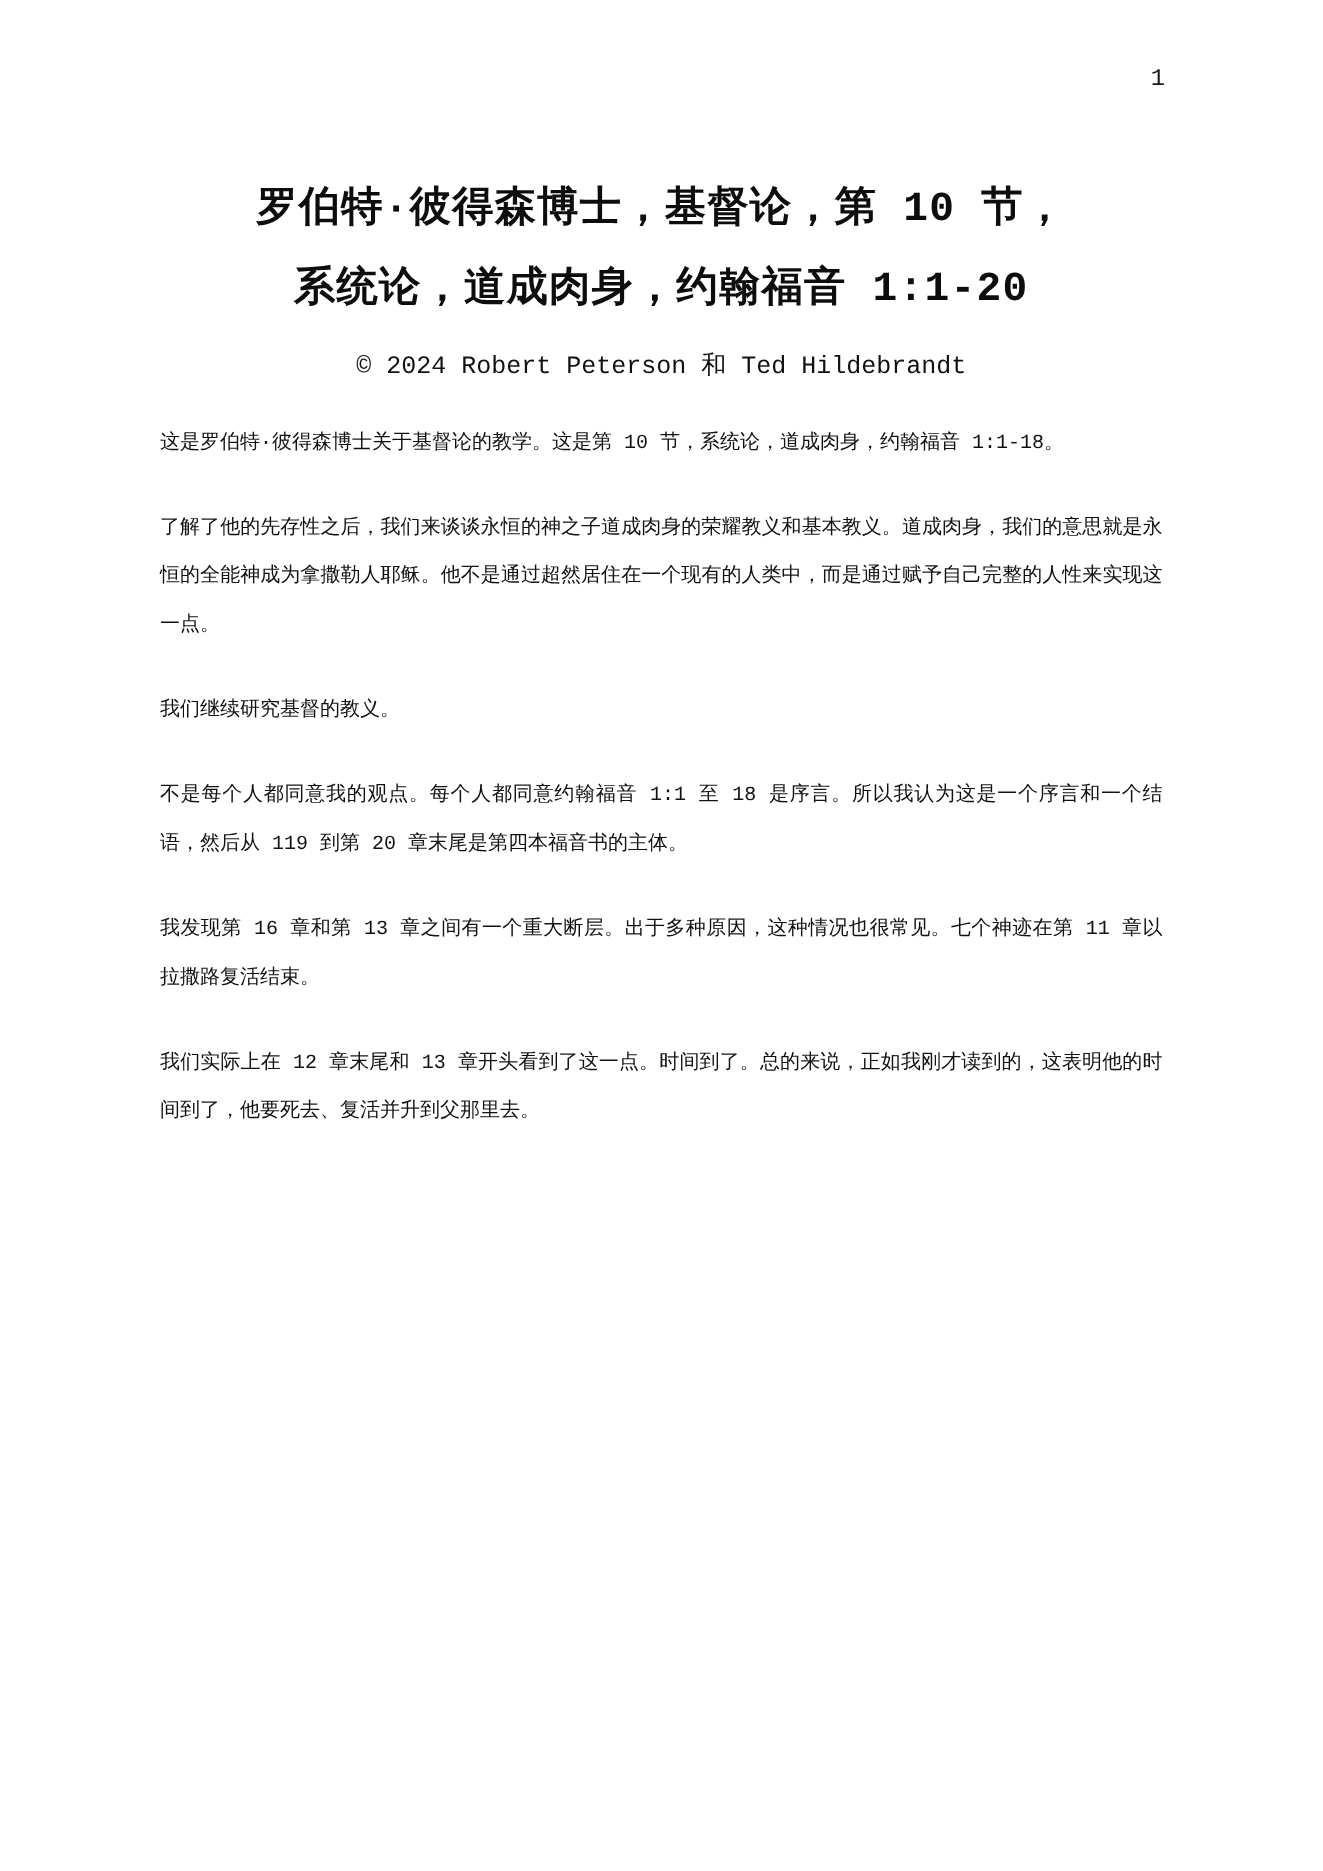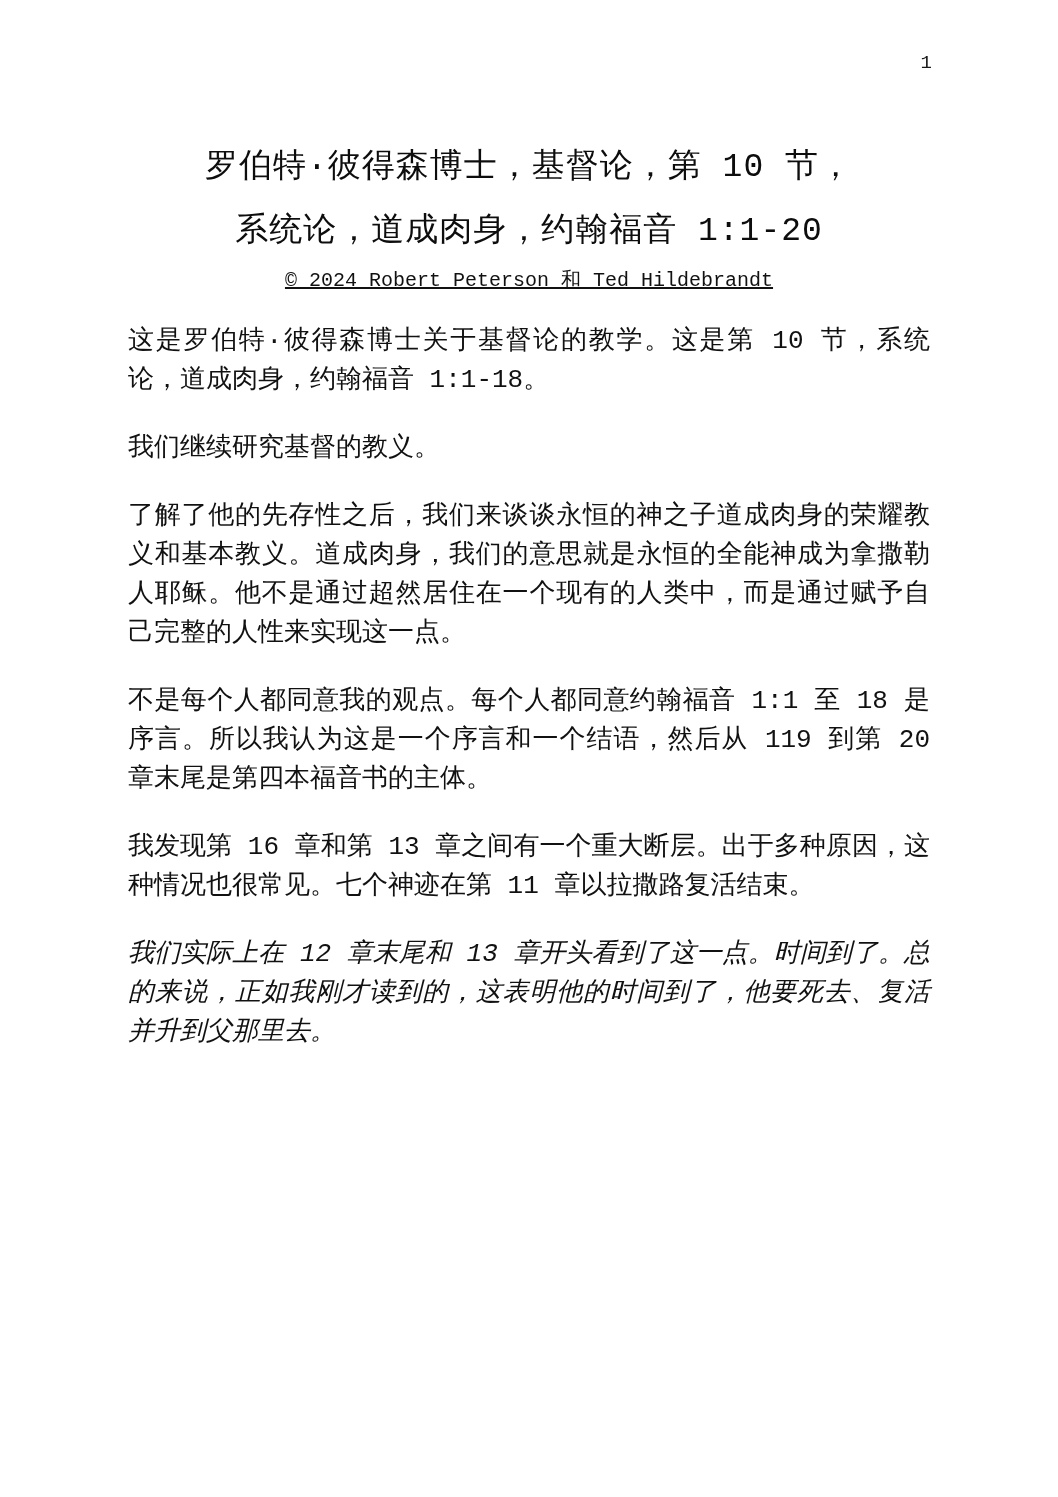--- a/index.html
+++ b/index.html
@@ -25,63 +25,61 @@
     right: 126px;
     font-size: 19px;
     line-height: 22px;
     color: #1a1a1a;
   }
   .doc-header {
     margin-top: 136px;
     text-align: center;
   }
   .doc-title-line {
-    font-weight: normal;
+    font-weight: bold;
     font-size: 33px;
     line-height: 64px;
     letter-spacing: 1px;
     white-space: nowrap;
   }
   .doc-copyright {
     font-size: 20px;
     line-height: 30px;
-    margin-top: 2px;
+    margin-top: 15px;
     color: #111111;
-    text-decoration: underline;
   }
   .doc-body {
     margin-top: 26px;
   }
   .doc-body p {
     margin: 0 0 29px 0;
-    font-size: 26px;
+    font-size: 16px;
     line-height: 39px;
     text-align: justify;
     color: #111111;
   }
   .doc-body p:last-child {
     margin-bottom: 0;
-    font-style: italic;
   }
 </style>
 </head>
 <body>
 
 <div class="page">
 
   <div class="page-number">1</div>
 
   <div class="doc-header">
     <div class="doc-title-line">罗伯特·彼得森博士，基督论，第 10 节，</div>
     <div class="doc-title-line">系统论，道成肉身，约翰福音 1:1-20</div>
     <div class="doc-copyright">© 2024 Robert Peterson 和 Ted Hildebrandt</div>
   </div>
 
   <div class="doc-body">
     <p>这是罗伯特·彼得森博士关于基督论的教学。这是第 10 节，系统论，道成肉身，约翰福音 1:1-18。</p>
+    <p>了解了他的先存性之后，我们来谈谈永恒的神之子道成肉身的荣耀教义和基本教义。道成肉身，我们的意思就是永恒的全能神成为拿撒勒人耶稣。他不是通过超然居住在一个现有的人类中，而是通过赋予自己完整的人性来实现这一点。</p>
     <p>我们继续研究基督的教义。</p>
-    <p>了解了他的先存性之后，我们来谈谈永恒的神之子道成肉身的荣耀教义和基本教义。道成肉身，我们的意思就是永恒的全能神成为拿撒勒人耶稣。他不是通过超然居住在一个现有的人类中，而是通过赋予自己完整的人性来实现这一点。</p>
     <p>不是每个人都同意我的观点。每个人都同意约翰福音 1:1 至 18 是序言。所以我认为这是一个序言和一个结语，然后从 119 到第 20 章末尾是第四本福音书的主体。</p>
     <p>我发现第 16 章和第 13 章之间有一个重大断层。出于多种原因，这种情况也很常见。七个神迹在第 11 章以拉撒路复活结束。</p>
     <p>我们实际上在 12 章末尾和 13 章开头看到了这一点。时间到了。总的来说，正如我刚才读到的，这表明他的时间到了，他要死去、复活并升到父那里去。</p>
   </div>
 
 </div>
 
 </body></html>

